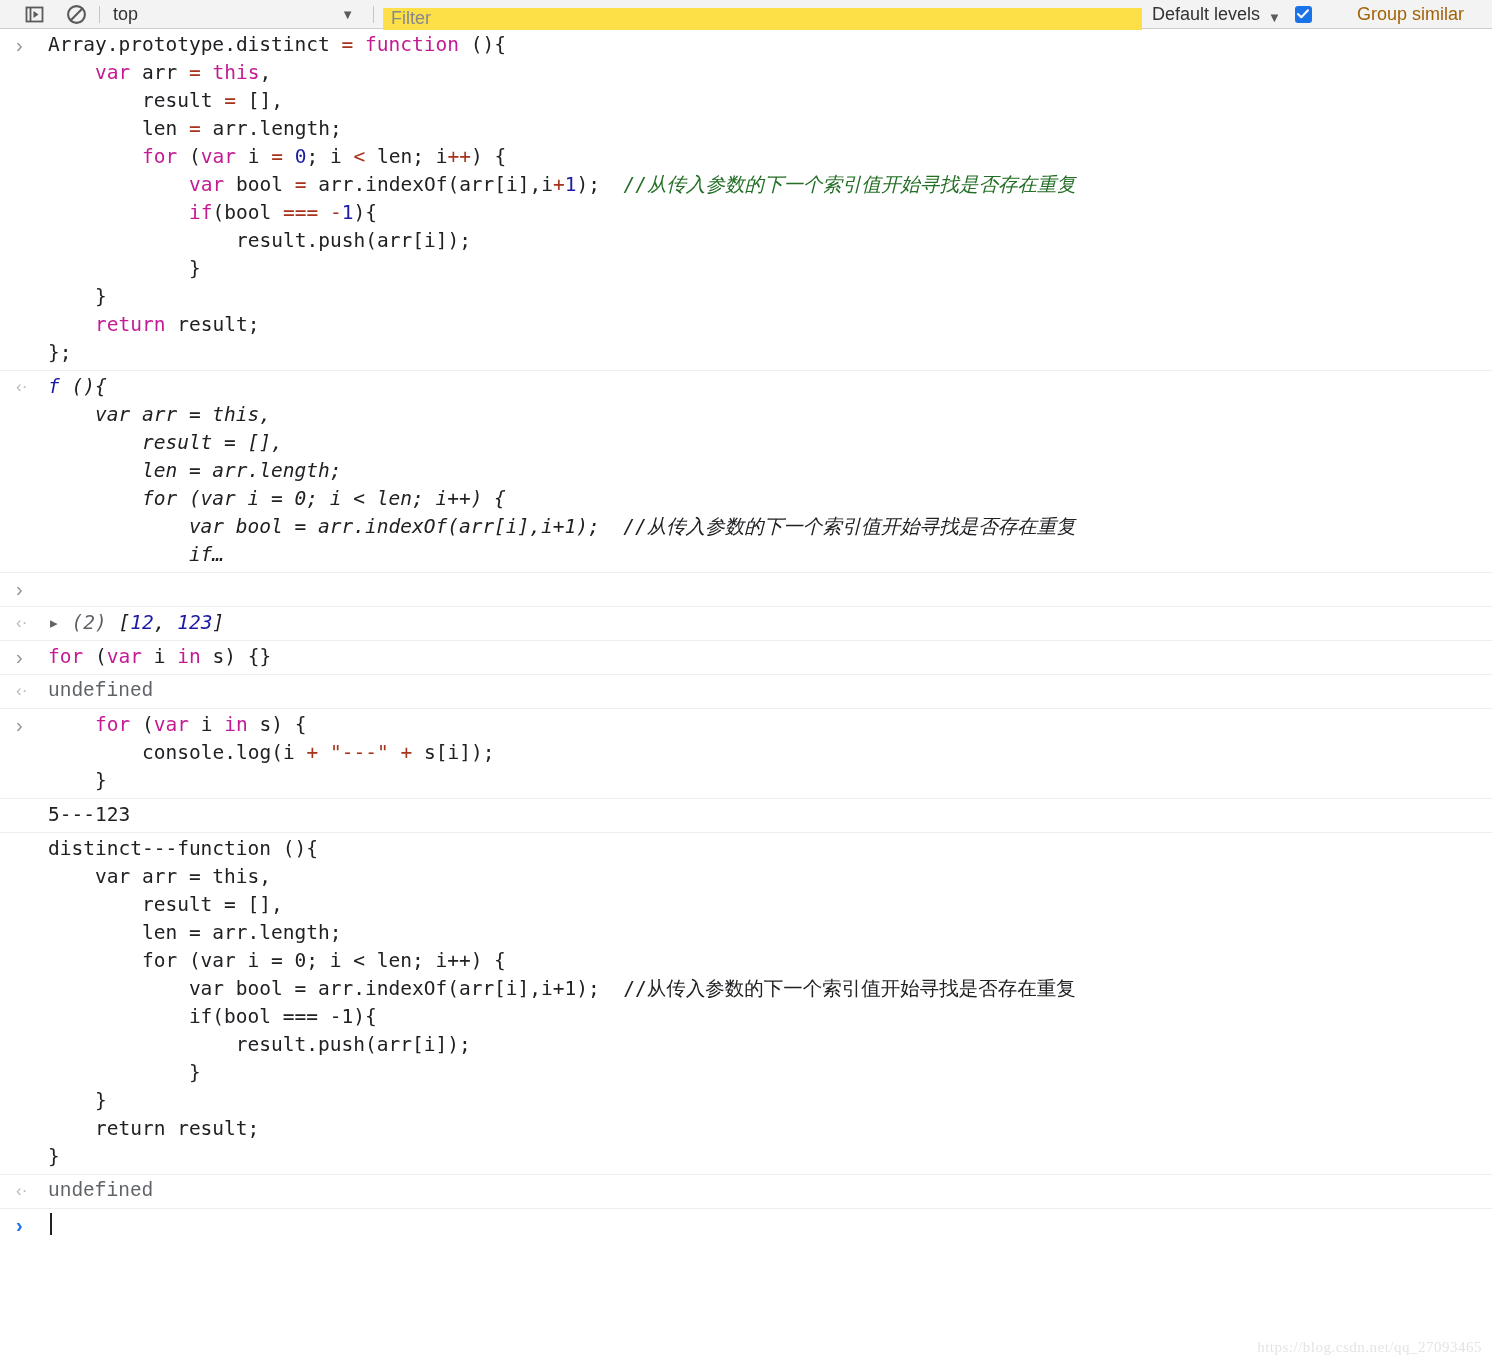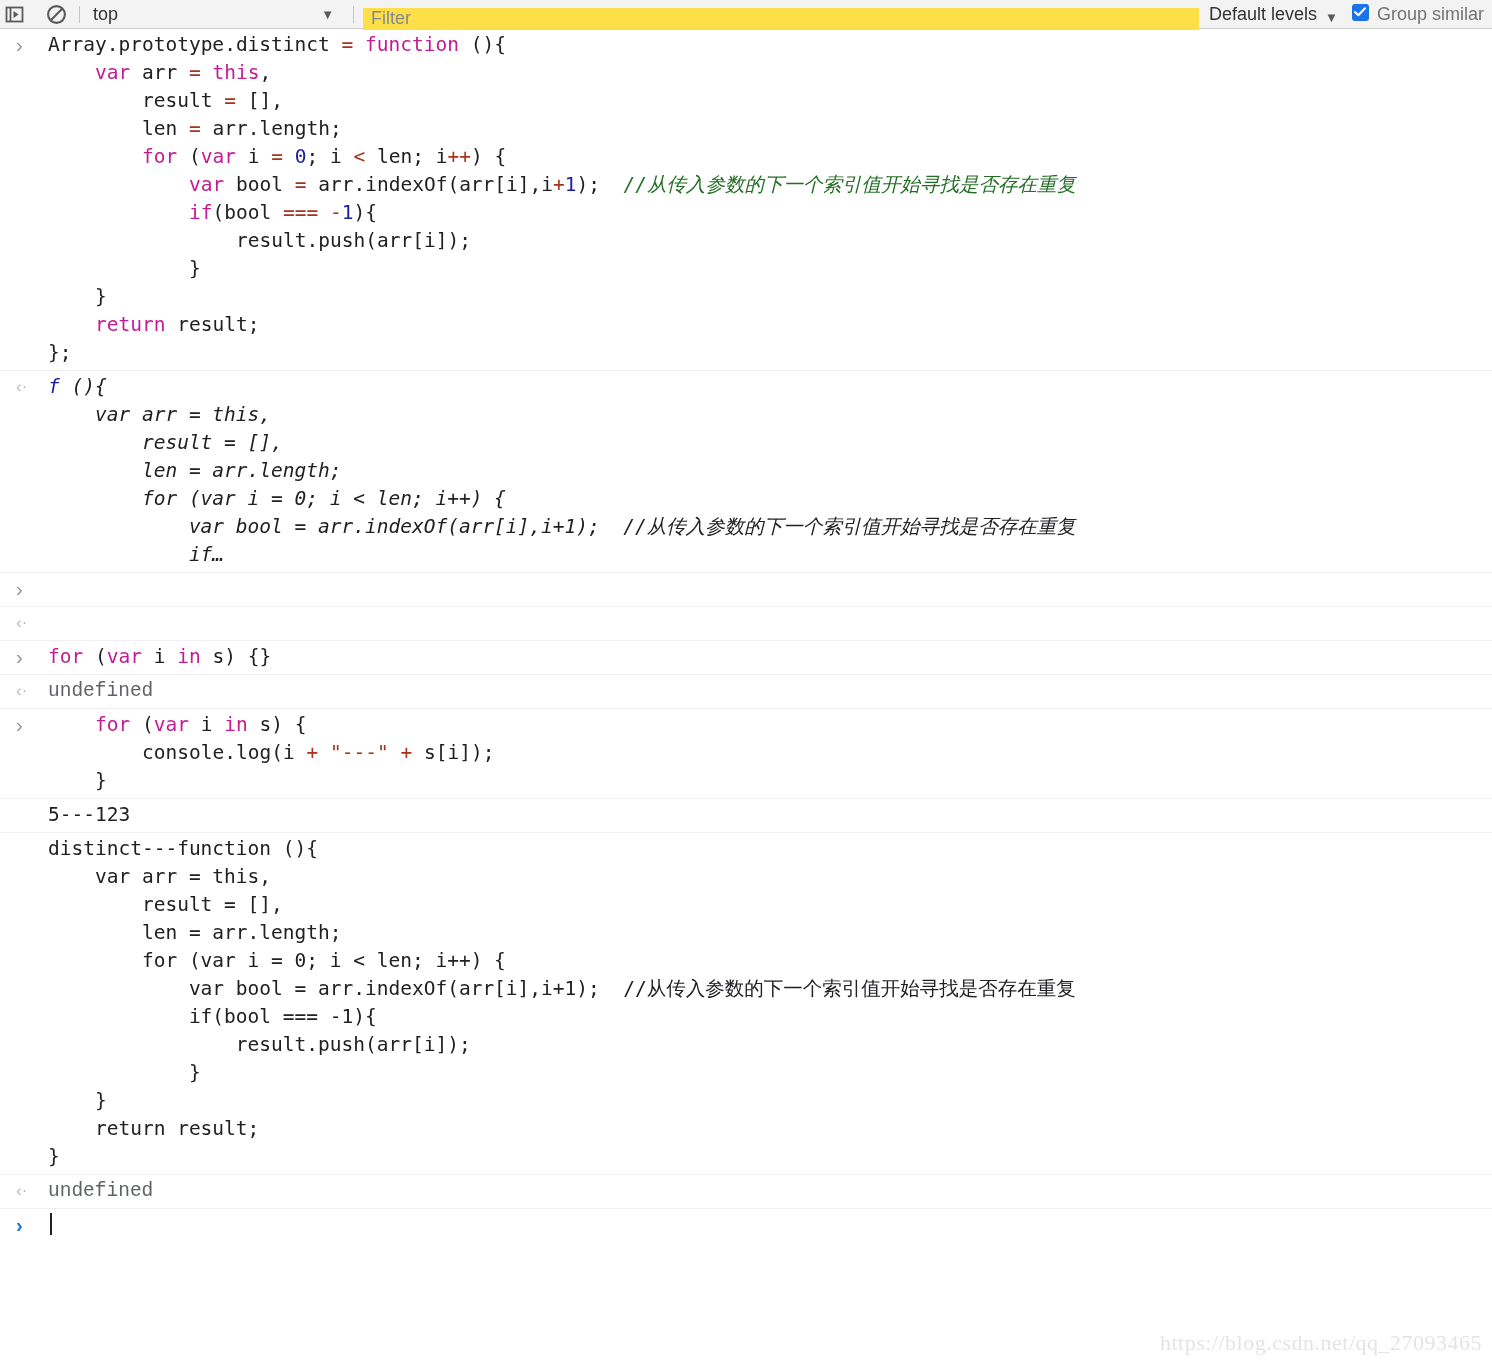--- a/index.html
+++ b/index.html
@@ -15,21 +15,21 @@
     position: relative;
   }
 
   
   #toolbar {
     height: 29px;
     background: #f3f3f3;
     border-bottom: 1px solid #cdcdcd;
     display: flex;
     align-items: center;
-    padding: 0 0;
+    padding: 0 20px;
     box-sizing: border-box;
     position: relative;
   }
   .tb-icon {
     width: 28px;
     height: 26px;
     display: flex;
     align-items: center;
     justify-content: center;
     flex: none;
@@ -76,27 +76,28 @@
     align-items: flex-end;
     font-size: 18px;
     color: #333;
     white-space: nowrap;
     flex: none;
     margin-left: 4px;
   }
   .levels .caret { margin: 0 0 0 8px; }
   .group-similar {
     display: flex;
-    align-items: flex-start;
+    align-items: center;
     font-size: 18px;
-    color: #737373;
+    color: #a16207;
     white-space: nowrap;
     flex: none;
     margin-left: 14px;
     margin-right: 8px;
+    gap: 37px;
   }
   .checkbox {
     width: 17px;
     height: 17px;
     border-radius: 3px;
     background: #1a73e8;
     margin-right: 8px;
     display: flex;
     align-items: center;
     justify-content: center;
@@ -162,21 +163,21 @@
     vertical-align: -4px;
     margin-left: 2px;
   }
 
   
   #watermark {
     position: absolute;
     right: 10px;
     bottom: 8px;
     font-family: "Liberation Serif", serif;
-    font-size: 22px;
+    font-size: 15px;
     color: #e4e4e4;
     letter-spacing: 0.5px;
     user-select: none;
   }
 </style>
 </head>
 <body>
 
 <div id="toolbar">
 
@@ -245,20 +246,21 @@
         len = arr.length;
         for (var i = 0; i &lt; len; i++) {
             var bool = arr.indexOf(arr[i],i+1);  //从传入参数的下一个索引值开始寻找是否存在重复
             if…</span></div>
     </div>
     <div class="row">
       <div class="gutter in">›</div>
     </div>
     <div class="row">
       <div class="gutter out">‹·</div>
+      <div class="content italic"><span class="disc" style="font-style:normal;">▸</span><span class="gray"> (2) </span><span class="plain">[</span><span class="num">12</span><span class="plain">, </span><span class="num">123</span><span class="plain">]</span></div>
     </div>
     <div class="row">
       <div class="gutter in">›</div>
       <div class="content"><span class="kw">for</span><span class="plain"> </span><span class="plain">(</span><span class="kw">var</span><span class="plain"> </span><span class="plain">i</span><span class="plain"> </span><span class="kw">in</span><span class="plain"> </span><span class="plain">s</span><span class="plain">)</span><span class="plain"> </span><span class="plain">{</span><span class="plain">}</span></div>
     </div>
     <div class="row">
       <div class="gutter out">‹·</div>
       <div class="content undef">undefined</div>
     </div>
     <div class="row">

